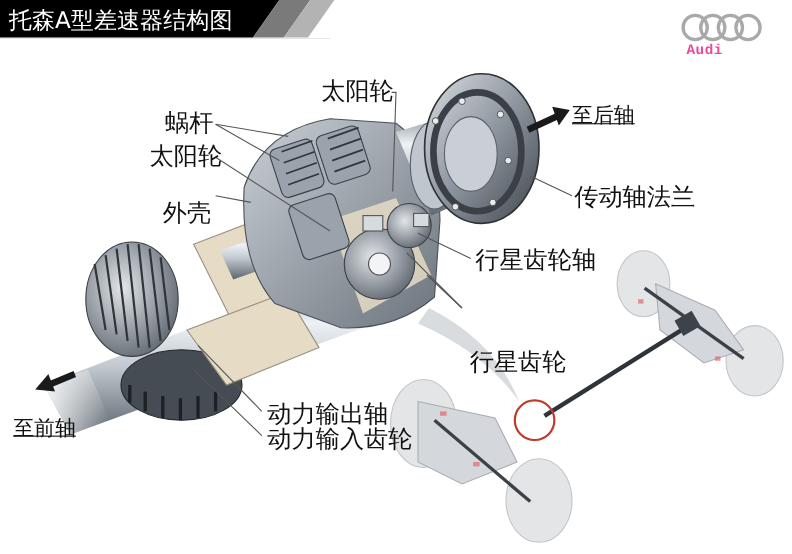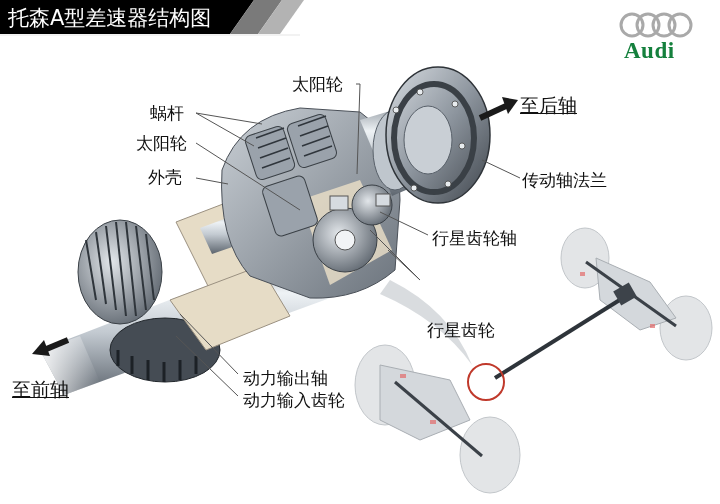--- a/index.html
+++ b/index.html
@@ -8,25 +8,25 @@
   #stage { position: absolute; left: 0; top: 0; width: 720px; height: 452px; }
   svg.art { position: absolute; left: 0; top: 0; }
 
   .title-text {
     position: absolute; left: 8px; top: 4px; height: 28px;
     color: #ffffff; font-size: 21px; line-height: 28px; letter-spacing: 0px;
     font-weight: normal; white-space: nowrap;
   }
   .brand-text {
     position: absolute; left: 624px; top: 38px;
-    color: #15803d; font-family: Liberation Serif, serif;
-    font-weight: bold; font-size: 23px; letter-spacing: 0.5px;
+    color: #ec4899; font-family: Liberation Mono, monospace;
+    font-weight: bold; font-size: 13px; letter-spacing: 0.5px;
   }
   .label {
-    position: absolute; color: #111111; font-size: 17px; line-height: 20px;
+    position: absolute; color: #111111; font-size: 22px; line-height: 20px;
     white-space: nowrap;
   }
   .label.big { font-size: 19px; line-height: 22px; text-decoration: underline; }
 </style>
 </head>
 <body>
 
 <div id="stage">
 
   <svg class="art" width="720" height="504" viewBox="0 0 720 504">
@@ -215,21 +215,21 @@
     </g>
   </svg>
 
   <div class="title-text">托森A型差速器结构图</div>
 
   <div class="brand-text">Audi</div>
 
   <div class="label" style="left:292px; top:74px;">太阳轮</div>
   <div class="label" style="left:150px; top:103px;">蜗杆</div>
   <div class="label" style="left:136px; top:133px;">太阳轮</div>
-  <div class="label" style="left:148px; top:167px;">外壳</div>
+  <div class="label" style="left:148px; top:185px;">外壳</div>
   <div class="label big" style="left:520px; top:94px;">至后轴</div>
   <div class="label" style="left:522px; top:170px;">传动轴法兰</div>
   <div class="label" style="left:432px; top:228px;">行星齿轮轴</div>
   <div class="label" style="left:427px; top:276px;margin-top:44px;">行星齿轮</div>
   <div class="label big" style="left:12px; top:378px;">至前轴</div>
   <div class="label" style="left:243px; top:368px;">动力输出轴</div>
   <div class="label" style="left:243px; top:390px;text-align:right;">动力输入齿轮</div>
 </div>
 
 </body></html>

